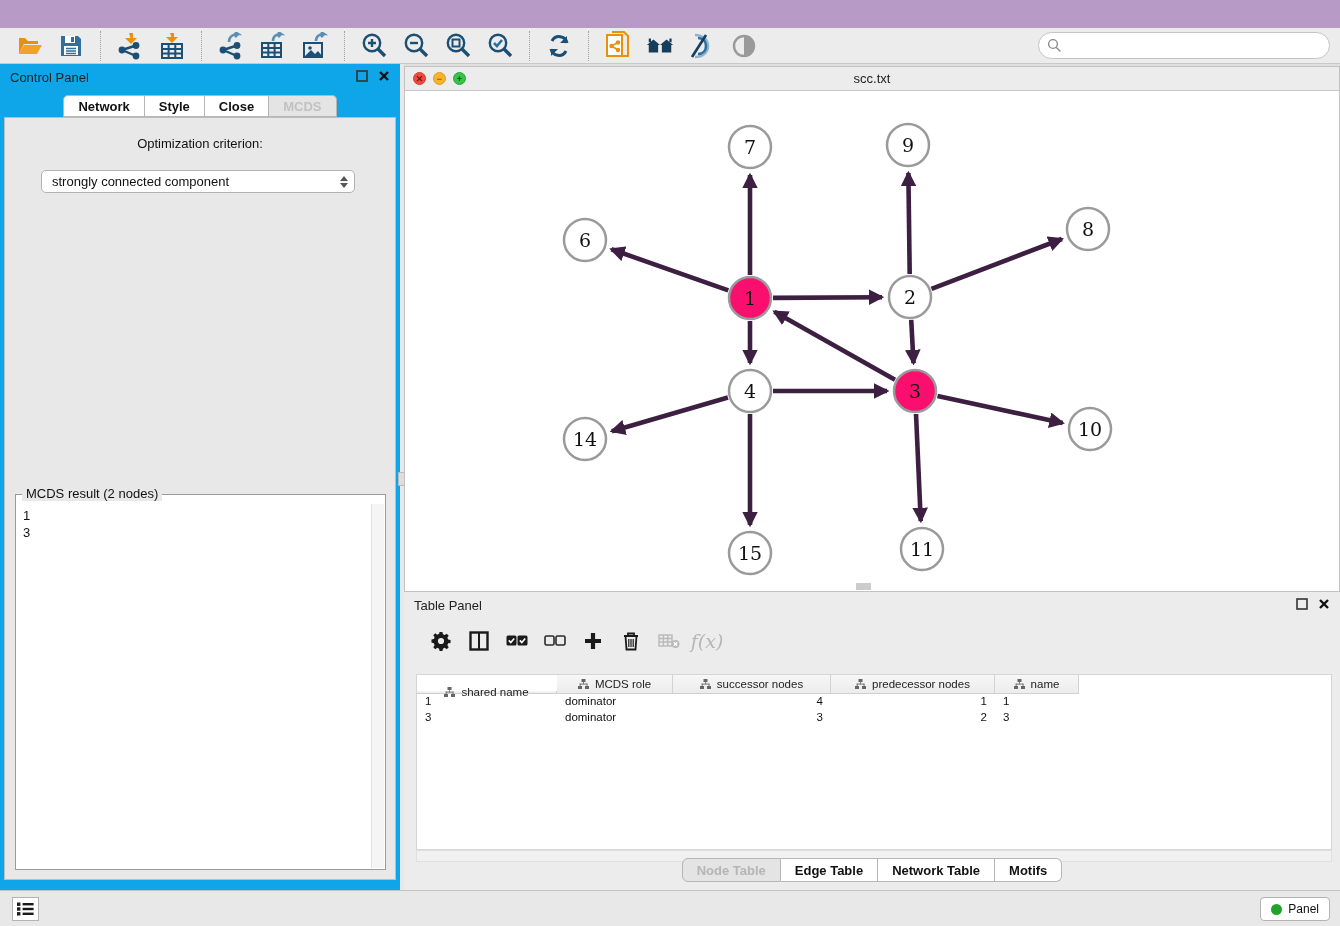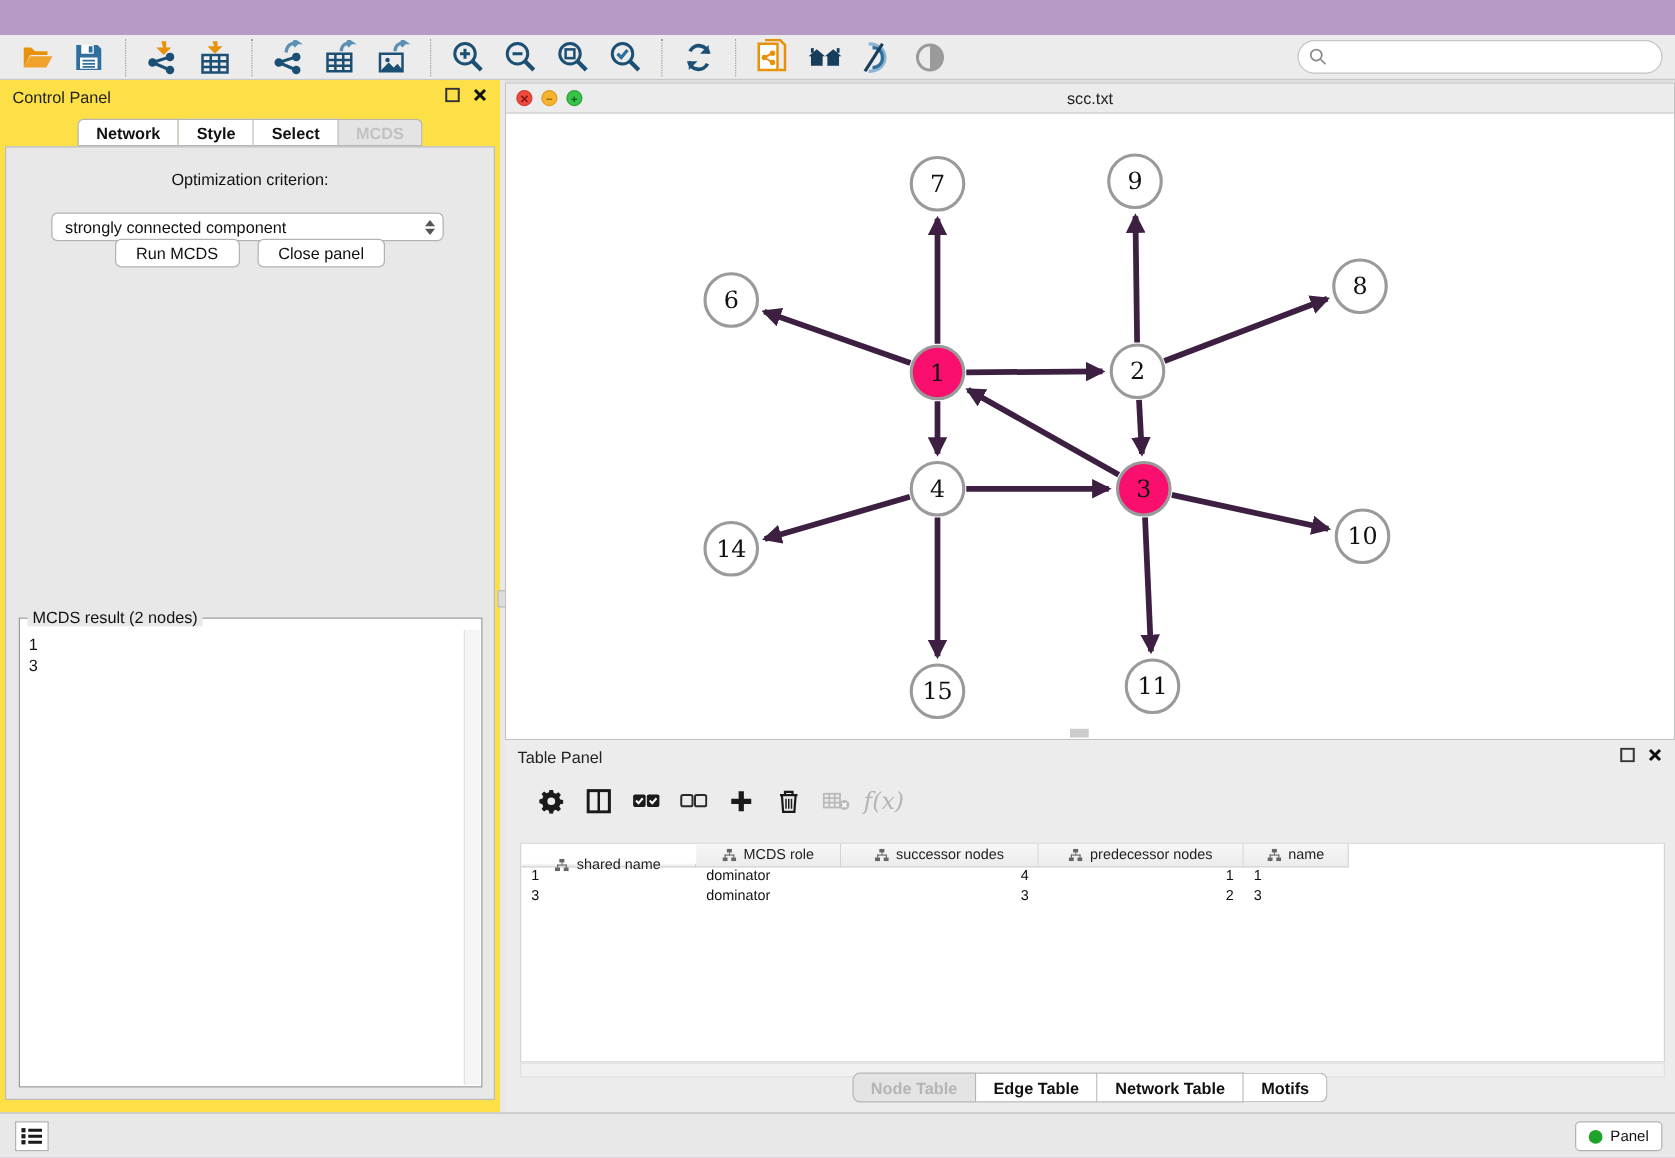--- a/index.html
+++ b/index.html
@@ -22,21 +22,21 @@
   .tbtn { width:30px; height:30px; margin:0 6px; display:flex; align-items:center; justify-content:center; cursor:pointer; }
   .tsep { width:1px; height:30px; border-left:1px dotted #9f9f9f; margin:0 8px; }
   .search-wrap { position:absolute; right:10px; top:4px; width:292px; height:27px; background:#fff;
     border:1px solid #c4c4c4; border-radius:14px; display:flex; align-items:center; padding-left:8px; }
   .search-wrap input { border:none; outline:none; flex:1; height:20px; font-size:13px; background:transparent; margin-left:5px; }
 
   
   .workspace { position:absolute; top:64px; left:0; right:0; bottom:36px; background:#dfdfdf; }
 
   
-  .control-panel { position:absolute; top:0; left:0; width:400px; bottom:0; background:#fde047; }
+  .control-panel { position:absolute; top:0; left:0; width:400px; bottom:0; background:#0ea5e9; }
   .panel-header { position:relative; height:28px; }
   .panel-header .ph-title { position:absolute; left:10px; top:6px; font-size:13px; color:#222; }
   .ph-icons { position:absolute; right:10px; top:6px; display:flex; gap:10px; }
   .ph-icons svg { display:block; cursor:pointer; }
   .ctabs { position:absolute; top:31px; left:0; right:0; height:22px; display:flex; justify-content:center; }
   .ctab { padding:0 14px; height:22px; line-height:21px; font-size:13px; font-weight:700; color:#111;
     background:#fff; border:1px solid #b6b6b6; border-left:none; cursor:pointer; }
   .ctab:first-child { border-left:1px solid #b6b6b6; border-radius:5px 0 0 0; }
   .ctab:last-child { border-radius:0 5px 0 0; }
   .ctab.active { background:#e4e4e4; color:#c2c2c2; }
@@ -275,35 +275,31 @@
               <rect x="1" y="1" width="10" height="10" stroke="#333" stroke-width="1.6" fill="none"></rect>
             </svg>
           <svg width="12" height="12" viewBox="0 0 12 12">
               <path d="M2 2l8 8M10 2l-8 8" stroke="#111" stroke-width="2.4"></path>
             </svg>
         </span>
       </div>
       <div class="ctabs" id="ctabs">
           <div class="ctab">Network</div>
           <div class="ctab">Style</div>
-          <div class="ctab">Select</div>
+          <div class="ctab">Close</div>
           <div class="ctab active">MCDS</div>
         </div>
       <div class="cp-content">
         <div class="opt-label">Optimization criterion:</div>
         <div class="opt-select">
           <span class="sel-text">strongly connected component</span>
           <span class="stepper">
               <i class="up"></i>
               <i class="down"></i>
             </span>
-        </div>
-        <div class="btn-row">
-          <button class="mac-btn">Run MCDS</button>
-          <button class="mac-btn">Close panel</button>
         </div>
         <div class="result-group">
           <span class="result-label">MCDS result (2 nodes)</span>
           <div class="result-list" id="result-list">
               <div>1</div>
               <div>3</div>
             </div>
           <div class="result-scroll"></div>
         </div>
       </div>

